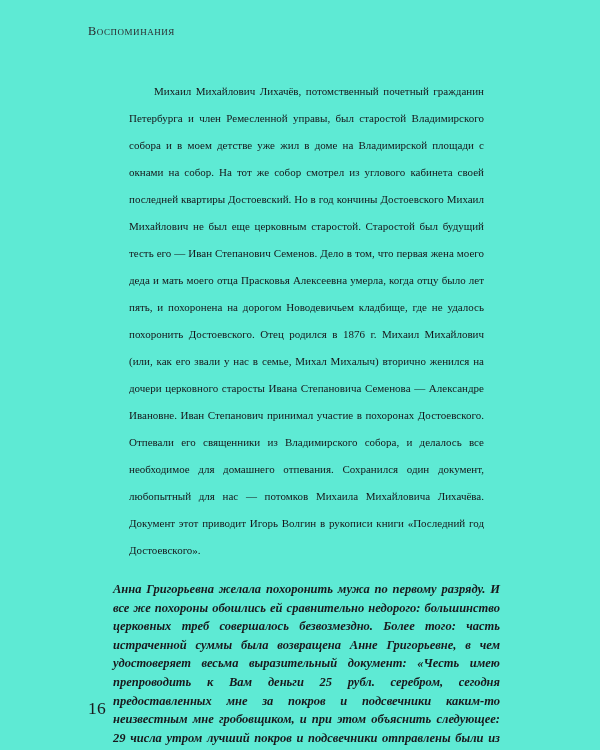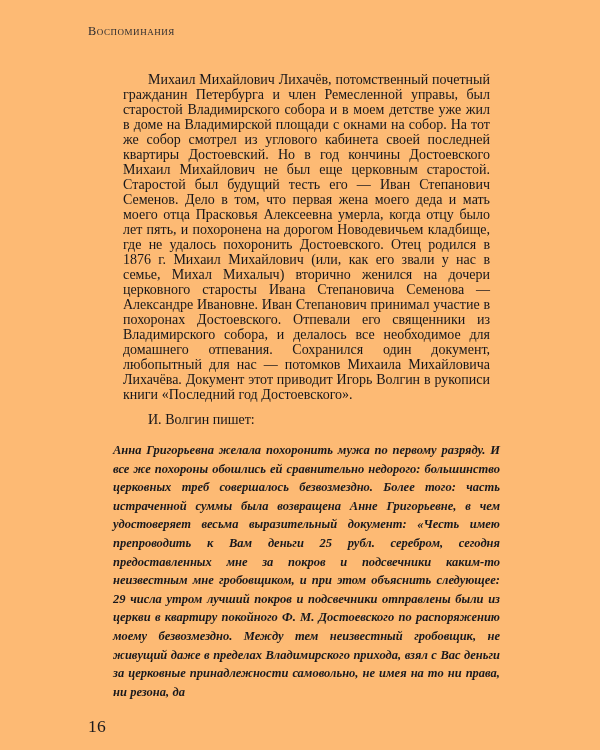--- a/index.html
+++ b/index.html
@@ -12,44 +12,44 @@
     background: #ffffff;
     font-family: "Liberation Serif", "DejaVu Serif", serif;
     color: #16161a;
     overflow: hidden;
     position: relative;
   }
   .page {
     position: relative;
     width: 600px;
     height: 750px;
-    background: #fdba74;
+    background: #5eead4;
     box-sizing: border-box;
   }
   .running-head {
     position: absolute;
     left: 88px;
     top: 24px;
     font-size: 12.3px;
     letter-spacing: 0.55px;
     color: #2a2a2e;
     font-variant: small-caps;
     text-transform: none;
     white-space: nowrap;
   }
   .text-block {
     position: absolute;
     left: 113px;
     top: 62px;
     width: 387px;
   }
   p.body-para {
-    margin: 10px;
-    font-size: 14px;
-    line-height: 15px;
+    margin: 16px;
+    font-size: 11px;
+    line-height: 27px;
     text-align: justify;
     text-justify: inter-word;
     text-indent: 25px;
     color: #16161a;
     hyphens: manual;
     word-spacing: 0.15px;
   }
   p.body-para.no-indent {
     text-indent: 25px;
   }
@@ -64,38 +64,37 @@
     text-align: justify;
     text-justify: inter-word;
     font-style: italic;
     text-indent: 0;
     color: #18181c;
     word-spacing: 0.2px;
   }
   .folio {
     position: absolute;
     left: 88px;
-    top: 716px;
+    top: 698px;
     font-size: 17.5px;
     color: #1a1a1e;
     letter-spacing: 0.3px;
   }
 </style>
 </head>
 <body>
 
 <div class="page">
 
   <div class="running-head">Воспоминания</div>
 
   <div class="text-block">
 
     <p class="body-para">Михаил Михайлович Лихачёв, потомственный почетный гражданин Петербурга и член Ремесленной управы, был старостой Владимирского собора и в моем детстве уже жил в доме на Владимирской площади с окнами на собор. На тот же собор смотрел из углового кабинета своей последней квартиры Достоевский. Но в год кончины Достоевского Михаил Михайлович не был еще церковным старостой. Старостой был будущий тесть его — Иван Степанович Семенов. Дело в том, что первая жена моего деда и мать моего отца Прасковья Алексеевна умерла, когда отцу было лет пять, и похоронена на дорогом Новодевичьем кладбище, где не удалось похоронить Достоевского. Отец родился в 1876 г. Михаил Михайлович (или, как его звали у нас в семье, Михал Михалыч) вторично женился на дочери церковного старосты Ивана Степановича Семенова — Александре Ивановне. Иван Степанович принимал участие в похоронах Достоевского. Отпевали его священники из Владимирского собора, и делалось все необходимое для домашнего отпевания. Сохранился один документ, любопытный для нас — потомков Михаила Михайловича Лихачёва. Документ этот приводит Игорь Волгин в рукописи книги «Последний год Достоевского».</p>
 
-    <p class="body-para no-indent">И. Волгин пишет:</p>
 
     <div class="quote-block">
       <p class="quote-para">Анна Григорьевна желала похоронить мужа по первому разряду. И все же похороны обошлись ей сравнительно недорого: большинство церковных треб совершалось безвозмездно. Более того: часть истраченной суммы была возвращена Анне Григорьевне, в чем удостоверяет весьма выразительный документ: «Честь имею препроводить к Вам деньги 25 рубл. серебром, сегодня предоставленных мне за покров и подсвечники каким-то неизвестным мне гробовщиком, и при этом объяснить следующее: 29 числа утром лучший покров и подсвечники отправлены были из церкви в квартиру покойного Ф. М. Достоевского по распоряжению моему безвозмездно. Между тем неизвестный гробовщик, не живущий даже в пределах Владимирского прихода, взял с Вас деньги за церковные принадлежности самовольно, не имея на то ни права, ни резона, да</p>
     </div>
 
   </div>
 
   <div class="folio">16</div>
 
 </div>

